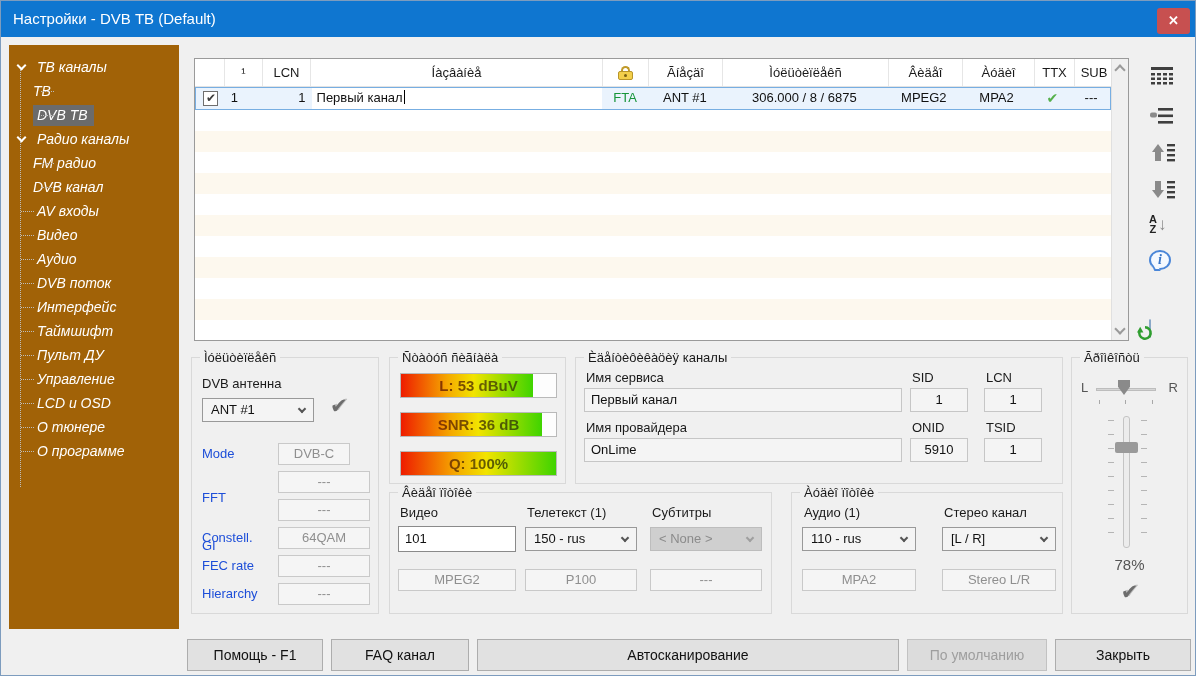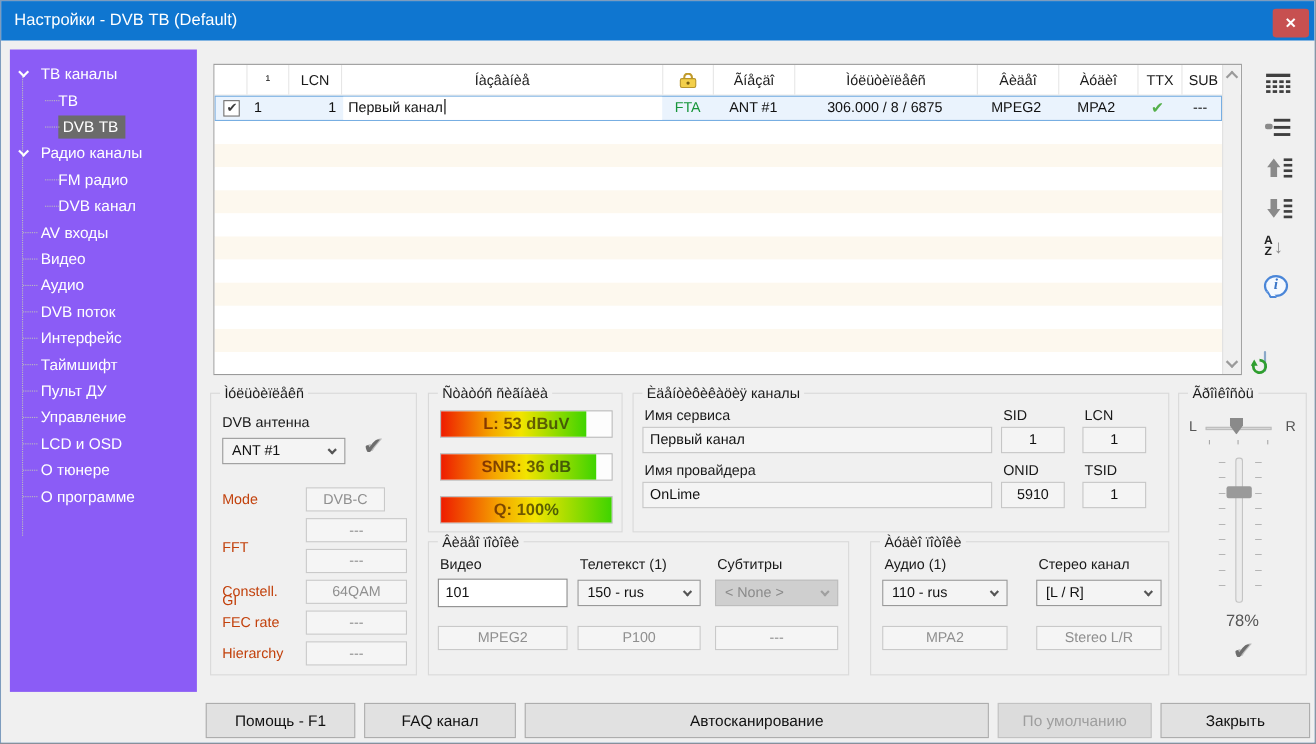--- a/index.html
+++ b/index.html
@@ -10,25 +10,25 @@
     border:1px solid #7d9cbe;
   }
   
   .titlebar{position:absolute;top:0;left:0;width:100%;height:36px;background:#0f76d0;}
   .title{position:absolute;left:12px;top:0;line-height:36px;color:#fff;font-size:15px;}
   .closebtn{position:absolute;right:5px;top:7px;width:33px;height:26px;background:#c75050;border-radius:3px;
     color:#fff;font-size:13px;font-weight:bold;text-align:center;line-height:26px;cursor:default;}
   
   .bodyarea{position:absolute;top:36px;left:0;right:0;bottom:0;background:#f0f0f0;}
   
-  .sidebar{position:absolute;left:8px;top:8px;width:170px;height:584px;background:#8b5cf6;padding-top:10px;}
+  .sidebar{position:absolute;left:8px;top:8px;width:170px;height:584px;background:#a16207;padding-top:10px;font-style:italic;}
   .vguide{position:absolute;left:11px;top:22px;height:420px;border-left:1px dotted #bdbdbd;}
   .titem{position:relative;height:24px;line-height:24px;color:#fff;font-size:14px;white-space:nowrap;cursor:default;}
   .titem.lvl0{padding-left:28px;}
-  .titem.lvl1{padding-left:44px;}
+  .titem.lvl1{padding-left:24px;}
   .titem.lvl1::before{content:"";position:absolute;left:32px;top:12px;width:13px;border-top:1px dotted #bdbdbd;}
   .titem.lvl0.nochev::before{content:"";position:absolute;left:12px;top:12px;width:13px;border-top:1px dotted #bdbdbd;}
   .chev{position:absolute;left:9px;top:7px;width:7px;height:7px;border-right:2px solid #fff;border-bottom:2px solid #fff;transform:rotate(45deg);}
   .tlabel.sel{background:#6b6b6b;padding:2px 6px 3px 4px;}
   
   .tablepanel{position:absolute;left:193px;top:21px;width:935px;height:283px;background:#fff;border:1px solid #9a9a9a;overflow:hidden;}
   .thead{display:flex;height:28px;border-bottom:1px solid #e3e3e3;background:#fff;}
   .th{font-size:13px;color:#1a1a1a;text-align:center;line-height:27px;border-right:1px solid #e6e6e6;overflow:hidden;}
   .c-check{width:30px;} .c-num{width:38px;} .c-lcn{width:48px;} .c-name{width:292px;}
   .c-lock{width:46px;} .c-socket{width:74px;} .c-mux{width:166px;} .c-video{width:74px;}
@@ -72,21 +72,21 @@
   .gtitle{position:absolute;top:-8px;left:8px;background:#f0f0f0;padding:0 4px;font-size:13px;color:#1a1a1a;line-height:15px;}
   .lbl{position:absolute;font-size:13px;color:#1a1a1a;}
   .robox{position:absolute;background:#f5f5f5;border:1px solid #c9c9c9;color:#8f8f8f;text-align:center;font-size:13px;height:22px;line-height:20px;}
   .fieldbox{position:absolute;background:#f4f4f4;border:1px solid #c6c6c6;color:#111;font-size:13px;height:24px;line-height:22px;padding-left:6px;}
   .numbox{position:absolute;background:#f4f4f4;border:1px solid #c6c6c6;color:#111;font-size:13px;height:24px;line-height:22px;text-align:center;}
   .combo{position:absolute;background:#f4f4f4;border:1px solid #999;height:24px;line-height:22px;padding-left:8px;font-size:13px;color:#111;}
   .combo .cchev{position:absolute;right:8px;top:7px;width:6px;height:6px;border-right:2px solid #555;border-bottom:2px solid #555;transform:rotate(45deg);}
   .combo.disabled{background:#cfcfcf;border-color:#bdbdbd;color:#8b8b8b;}
   .combo.disabled .cchev{border-color:#9f9f9f;}
   .graycheck{color:#6d6d6d;font-size:21px;text-shadow:2px -1px 0 #bdbdbd;cursor:default;}
-  .muxrow-label{position:absolute;left:10px;font-size:13px;color:#c2410c;}
+  .muxrow-label{position:absolute;left:10px;font-size:13px;color:#1d4ed8;}
   
   .sigbar{position:absolute;left:10px;width:157px;height:25px;background:#fdfdfd;border:1px solid #b9b9b9;}
   .sigfill{position:absolute;left:0;top:0;bottom:0;background:linear-gradient(90deg,#ee1c00,#f5a800 35%,#f2e400 55%,#3fd400);}
   .sigtext{position:absolute;left:0;right:0;top:0;text-align:center;font-size:15px;font-weight:bold;line-height:24px;color:#444;}
   @supports (-webkit-background-clip: text) {
     .sigtext{background:linear-gradient(90deg,#a01000,#6d5c00 50%,#0e5c0e);-webkit-background-clip:text;color:transparent;}
   }
   
   .balL,.balR{position:absolute;top:22px;font-size:13px;color:#555;}
   .baltrack{position:absolute;left:24px;top:30px;width:60px;height:3px;background:#d6d6d6;border:1px solid #bdbdbd;}

